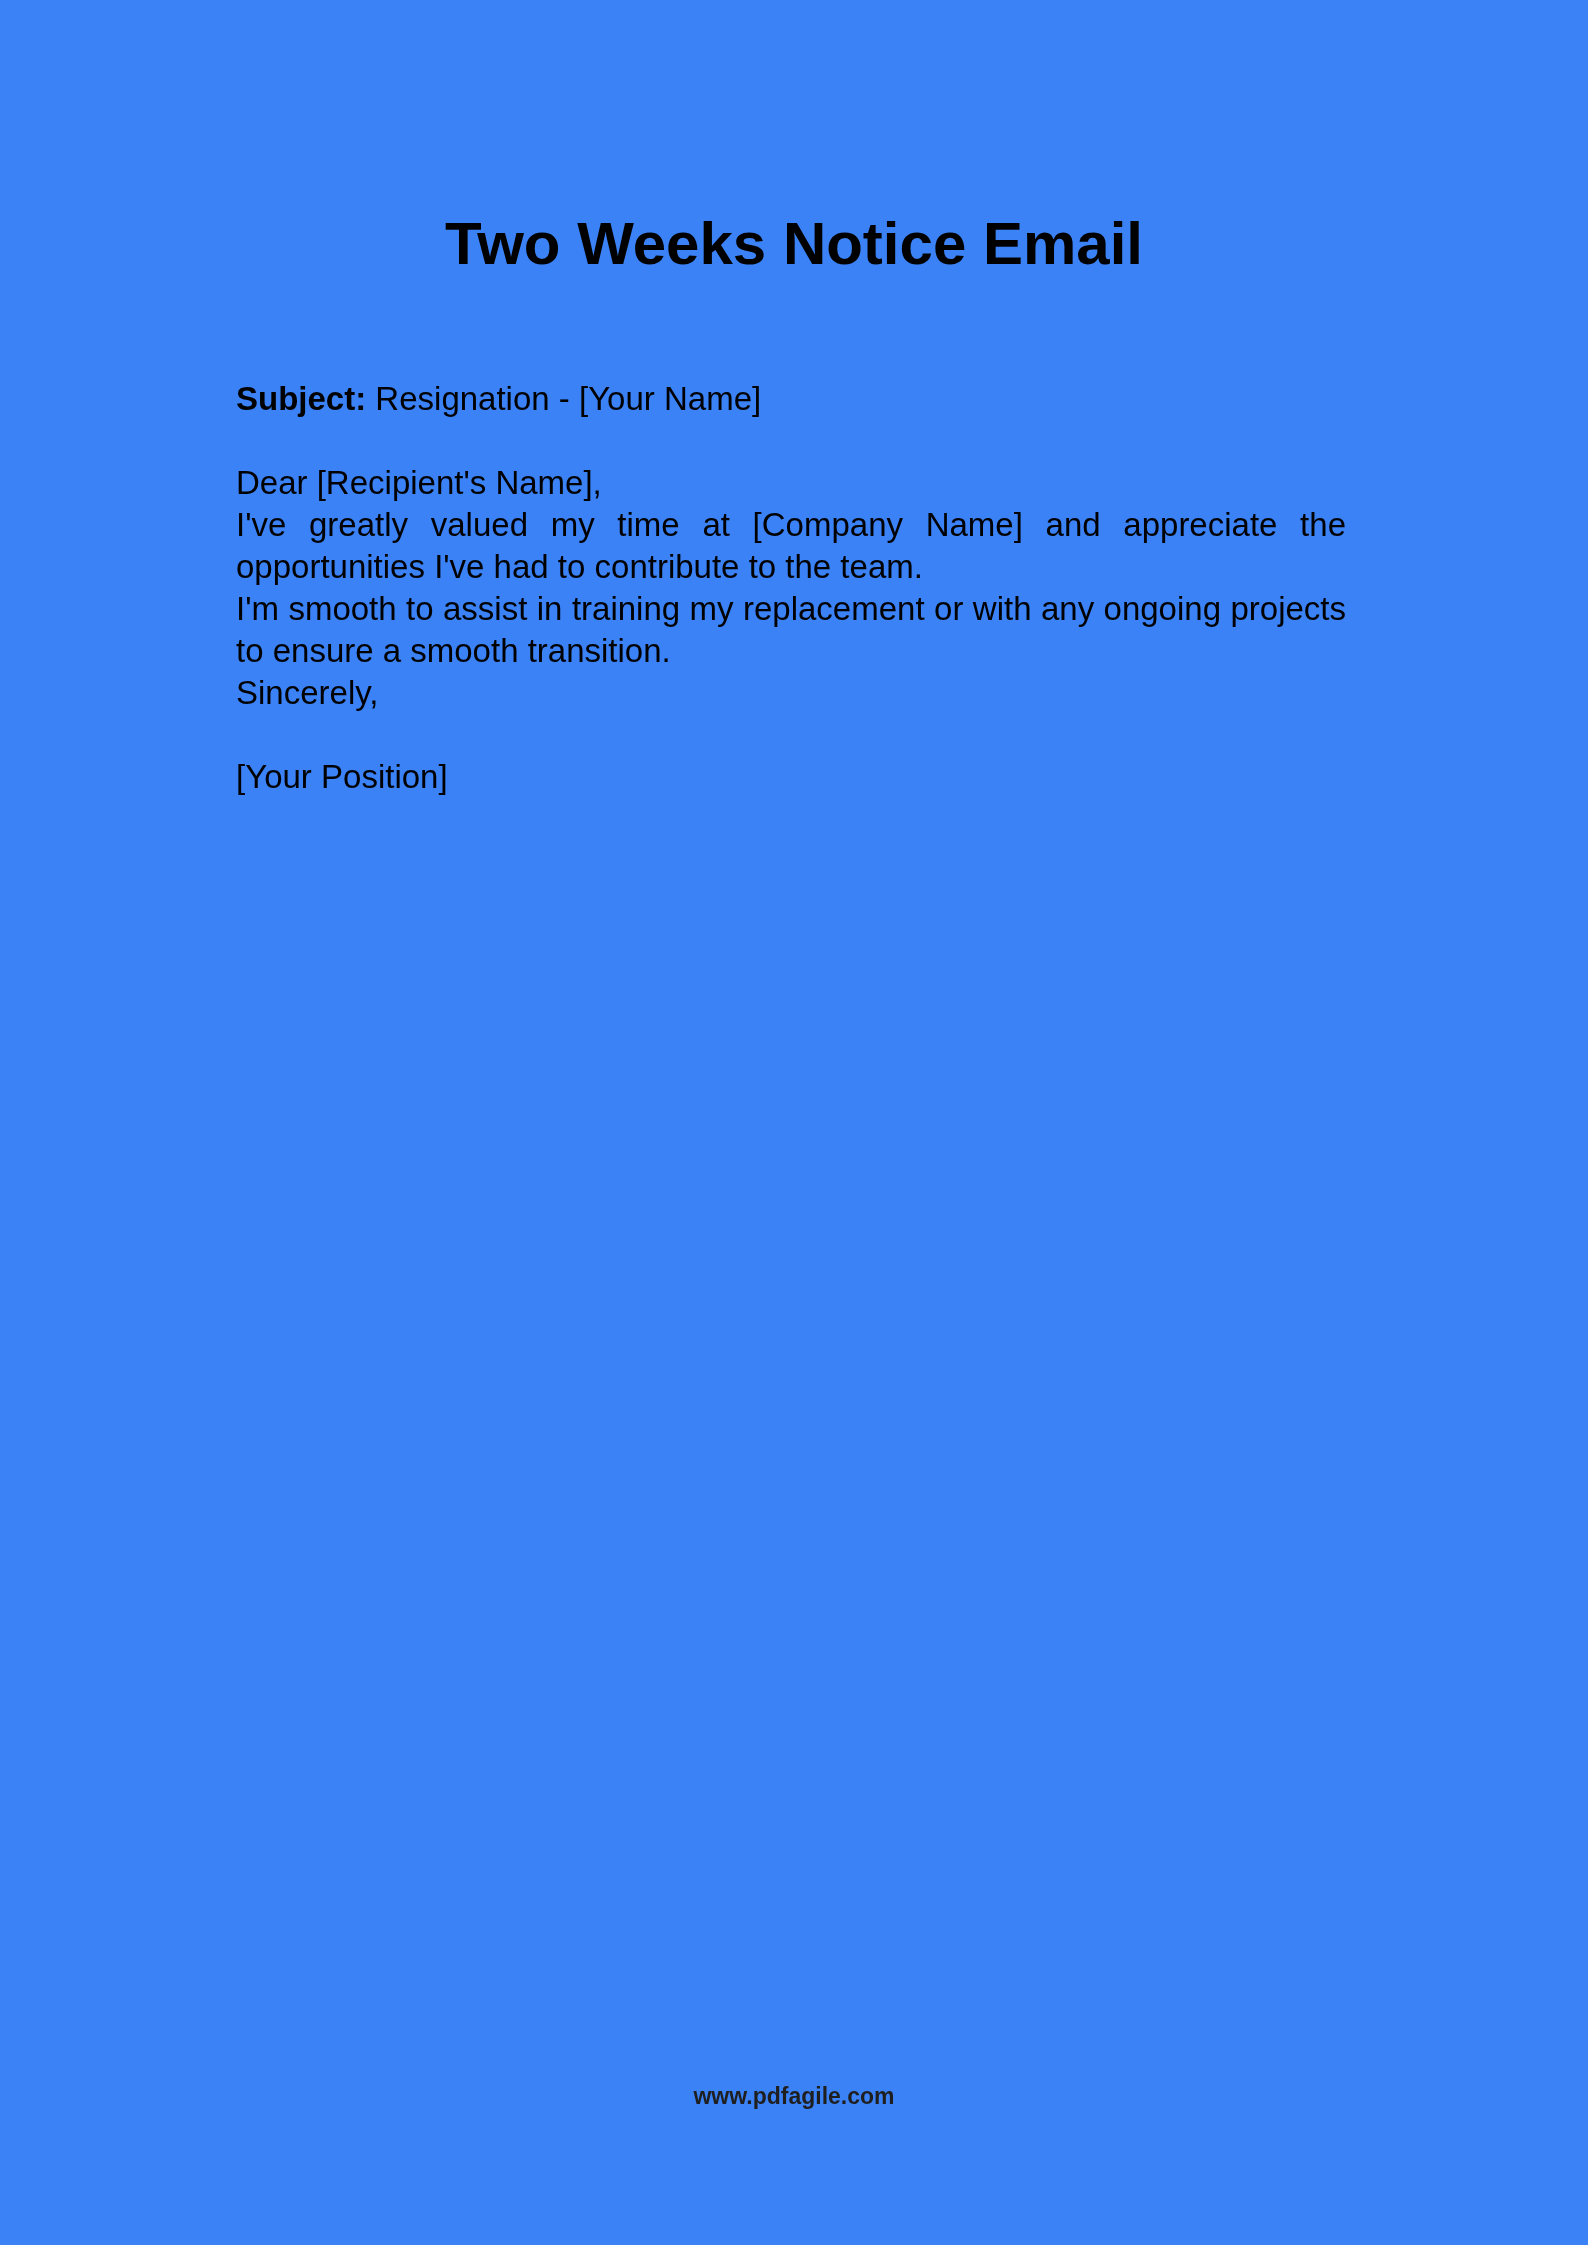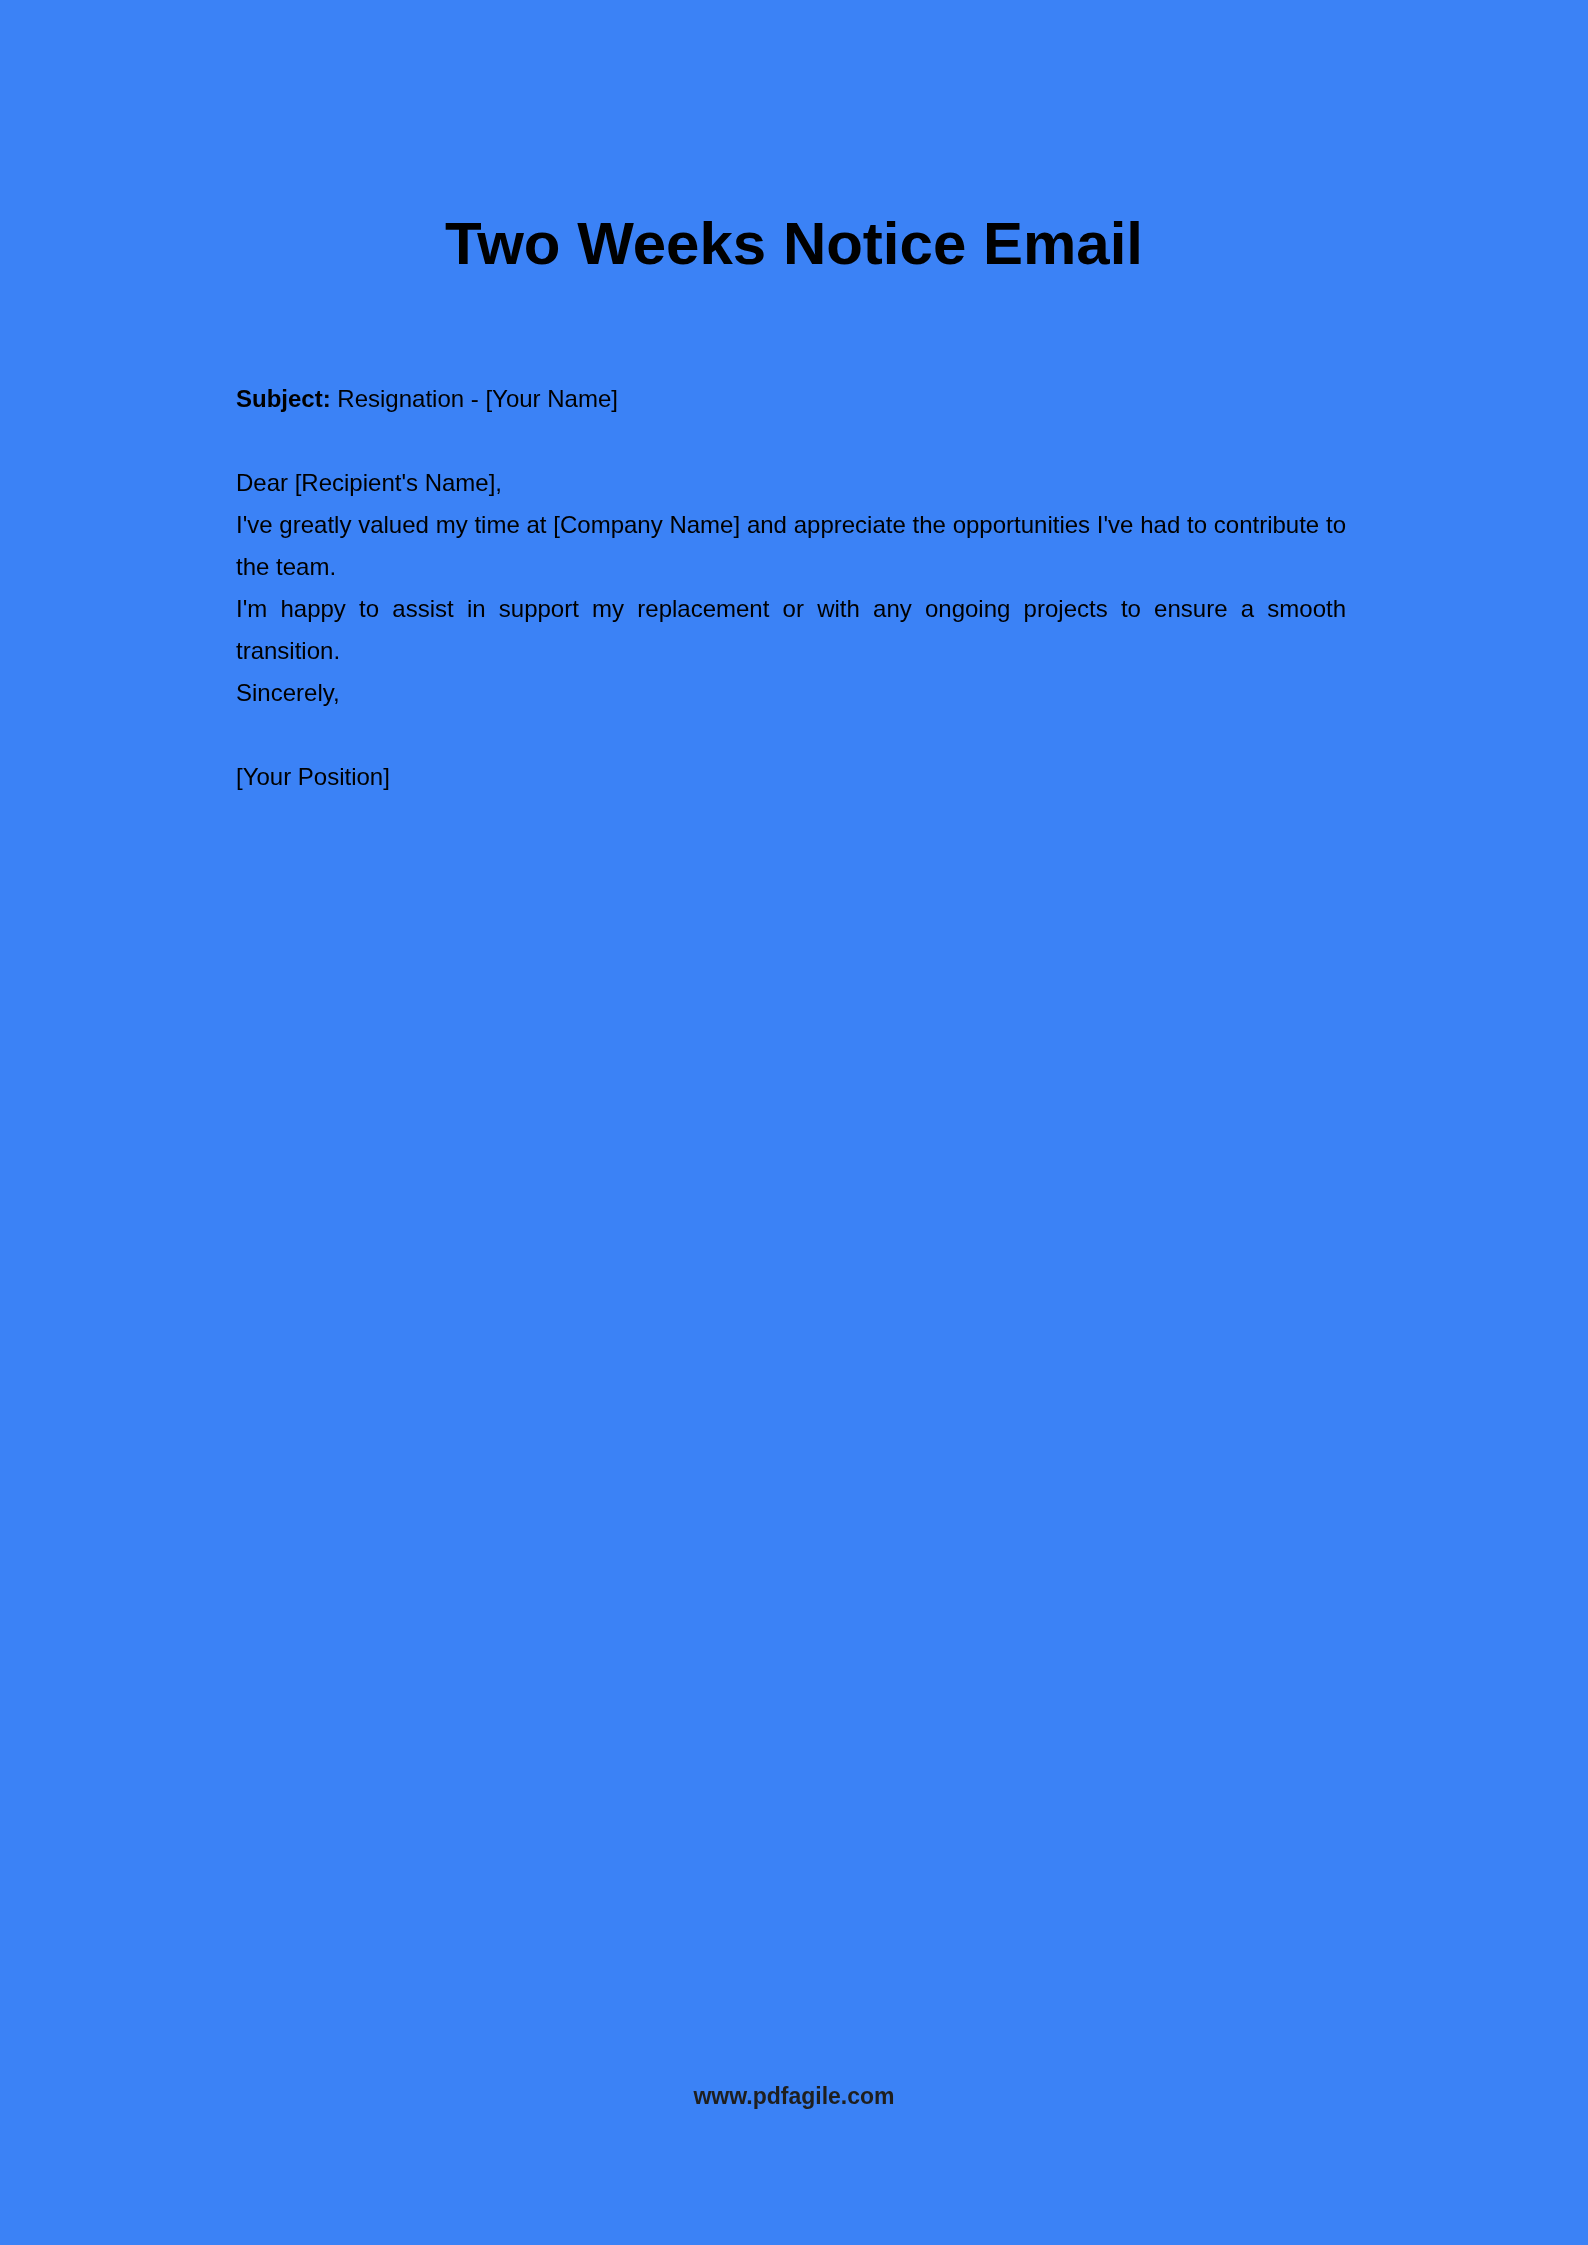--- a/index.html
+++ b/index.html
@@ -22,21 +22,21 @@
     text-align: center;
     font-size: 60px;
     line-height: 60px;
     font-weight: bold;
     color: #000000;
     letter-spacing: 0px;
   }
   .email-content {
     margin: 104px 0 0 236px;
     width: 1110px;
-    font-size: 24px;
+    font-size: 33px;
     line-height: 42px;
     color: #000000;
   }
   .email-content p {
     margin: 0;
     text-align: justify;
   }
   p.gap-below {
     margin-bottom: 42px;
   }
@@ -67,21 +67,21 @@
     <p class="gap-below">
       <span class="subject-label">Subject:</span>
       <span>Resignation - [Your Name]</span>
     </p>
 
     <p>Dear [Recipient's Name],</p>
 
 
     <p>I've greatly valued my time at [Company Name] and appreciate the opportunities I've had to contribute to the team.</p>
 
-    <p>I'm happy to assist in support my replacement or with any ongoing projects to ensure a smooth transition.</p>
+    <p>I'm smooth to assist in training my replacement or with any ongoing projects to ensure a smooth transition.</p>
 
 
     <p class="gap-below">Sincerely,</p>
 
 
     <p>[Your Position]</p>
 
   </div>
 
   <div class="page-footer">

